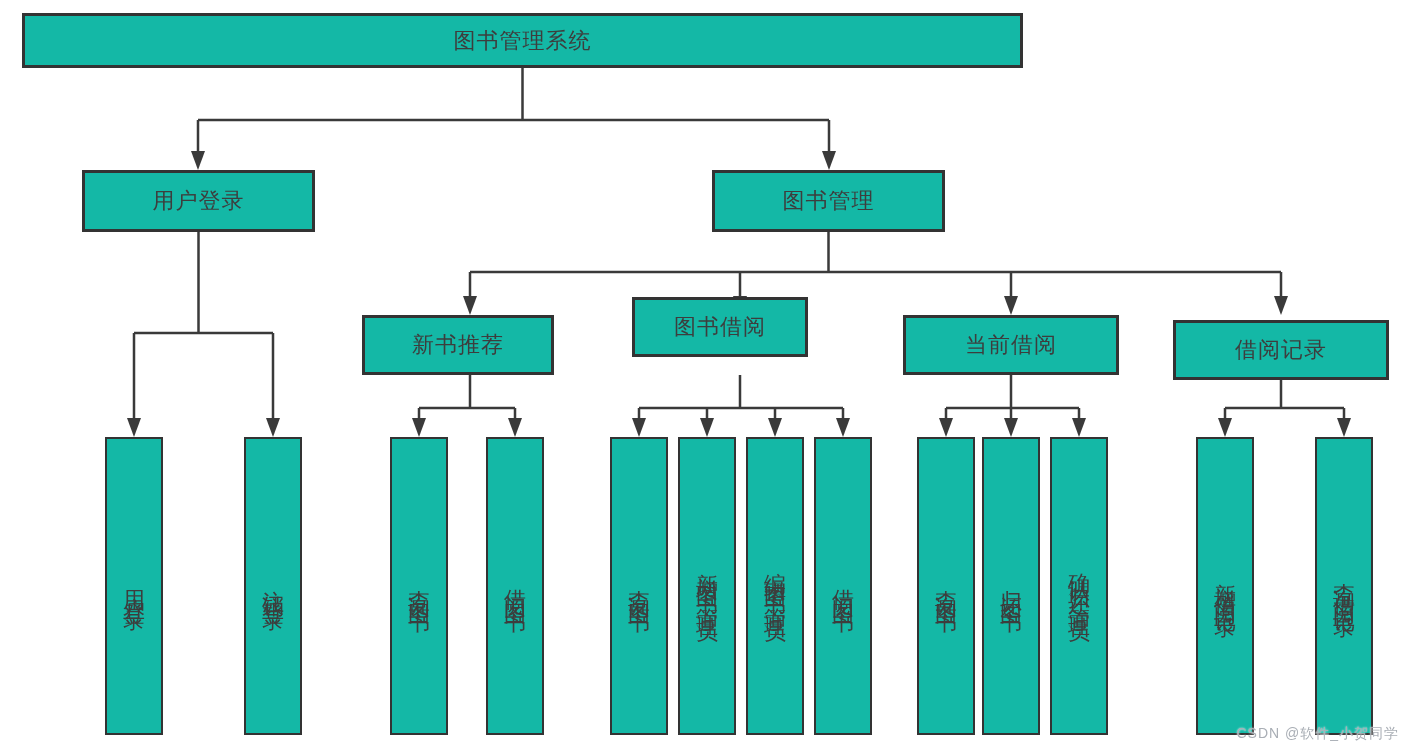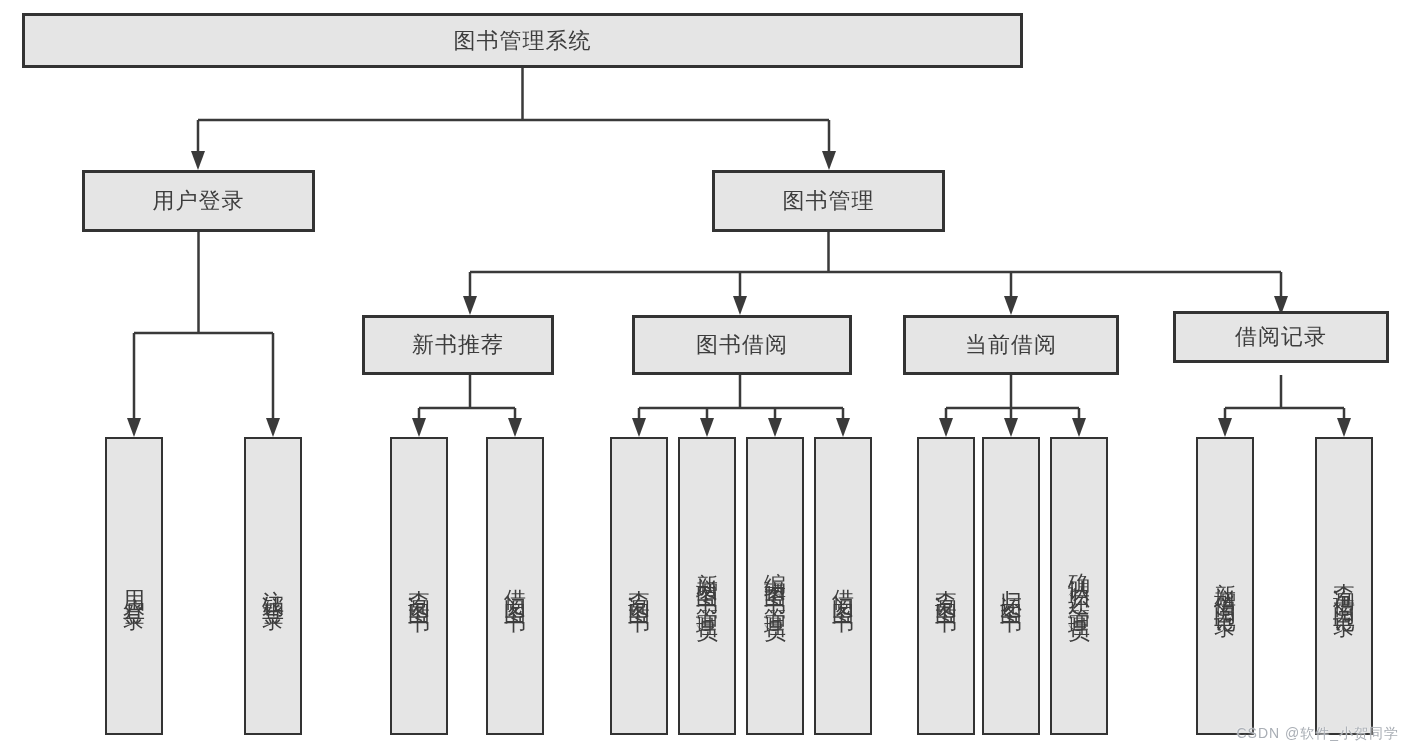--- a/index.html
+++ b/index.html
@@ -17,21 +17,21 @@
     background: var(--background);
     font-family: "Liberation Sans", "DejaVu Sans", sans-serif;
     overflow: hidden;
   }
   .wires { position: absolute; left: 0; top: 0; width: 1405px; height: 747px; }
   .ln { stroke: var(--line); stroke-width: 2.5; fill: none; }
   .ar { fill: var(--line); stroke: none; }
   .box {
     position: absolute;
     box-sizing: border-box;
-    background: #e5e5e5;
+    background: #14b8a6;
     border: 3px solid var(--border);
     display: flex;
     align-items: center;
     justify-content: center;
     color: var(--text);
     font-size: 22px;
     letter-spacing: 1px;
     text-align: center;
   }
   .leaf { border-width: 2.5px; }
@@ -100,23 +100,23 @@
       <path class="ar" d="M1337 418 h14 L1344 437 z"></path>
     </g>
   </svg>
 
   <div class="box" style="left:22px;top:13px;width:1001px;height:55px">图书管理系统</div>
 
   <div class="box" style="left:82px;top:170px;width:233px;height:62px">用户登录</div>
   <div class="box" style="left:712px;top:170px;width:233px;height:62px">图书管理</div>
 
   <div class="box" style="left:362px;top:315px;width:192px;height:60px">新书推荐</div>
-  <div class="box" style="left:632px;top:315px;width:220px;height:60px">图书借阅</div>
+  <div class="box" style="left:632px;top:297px;width:176px;height:60px">图书借阅</div>
   <div class="box" style="left:903px;top:315px;width:216px;height:60px">当前借阅</div>
-  <div class="box" style="left:1173px;top:311px;width:216px;height:52px">借阅记录</div>
+  <div class="box" style="left:1173px;top:320px;width:216px;height:60px">借阅记录</div>
 
   <div class="box leaf" style="left:105px;top:437px;width:58px;height:298px">
     <span class="vtxt">用户登录</span>
   </div>
   <div class="box leaf" style="left:244px;top:437px;width:58px;height:298px">
     <span class="vtxt">注销登录</span>
   </div>
 
   <div class="box leaf" style="left:390px;top:437px;width:58px;height:298px">
     <span class="vtxt">查询图书</span>

